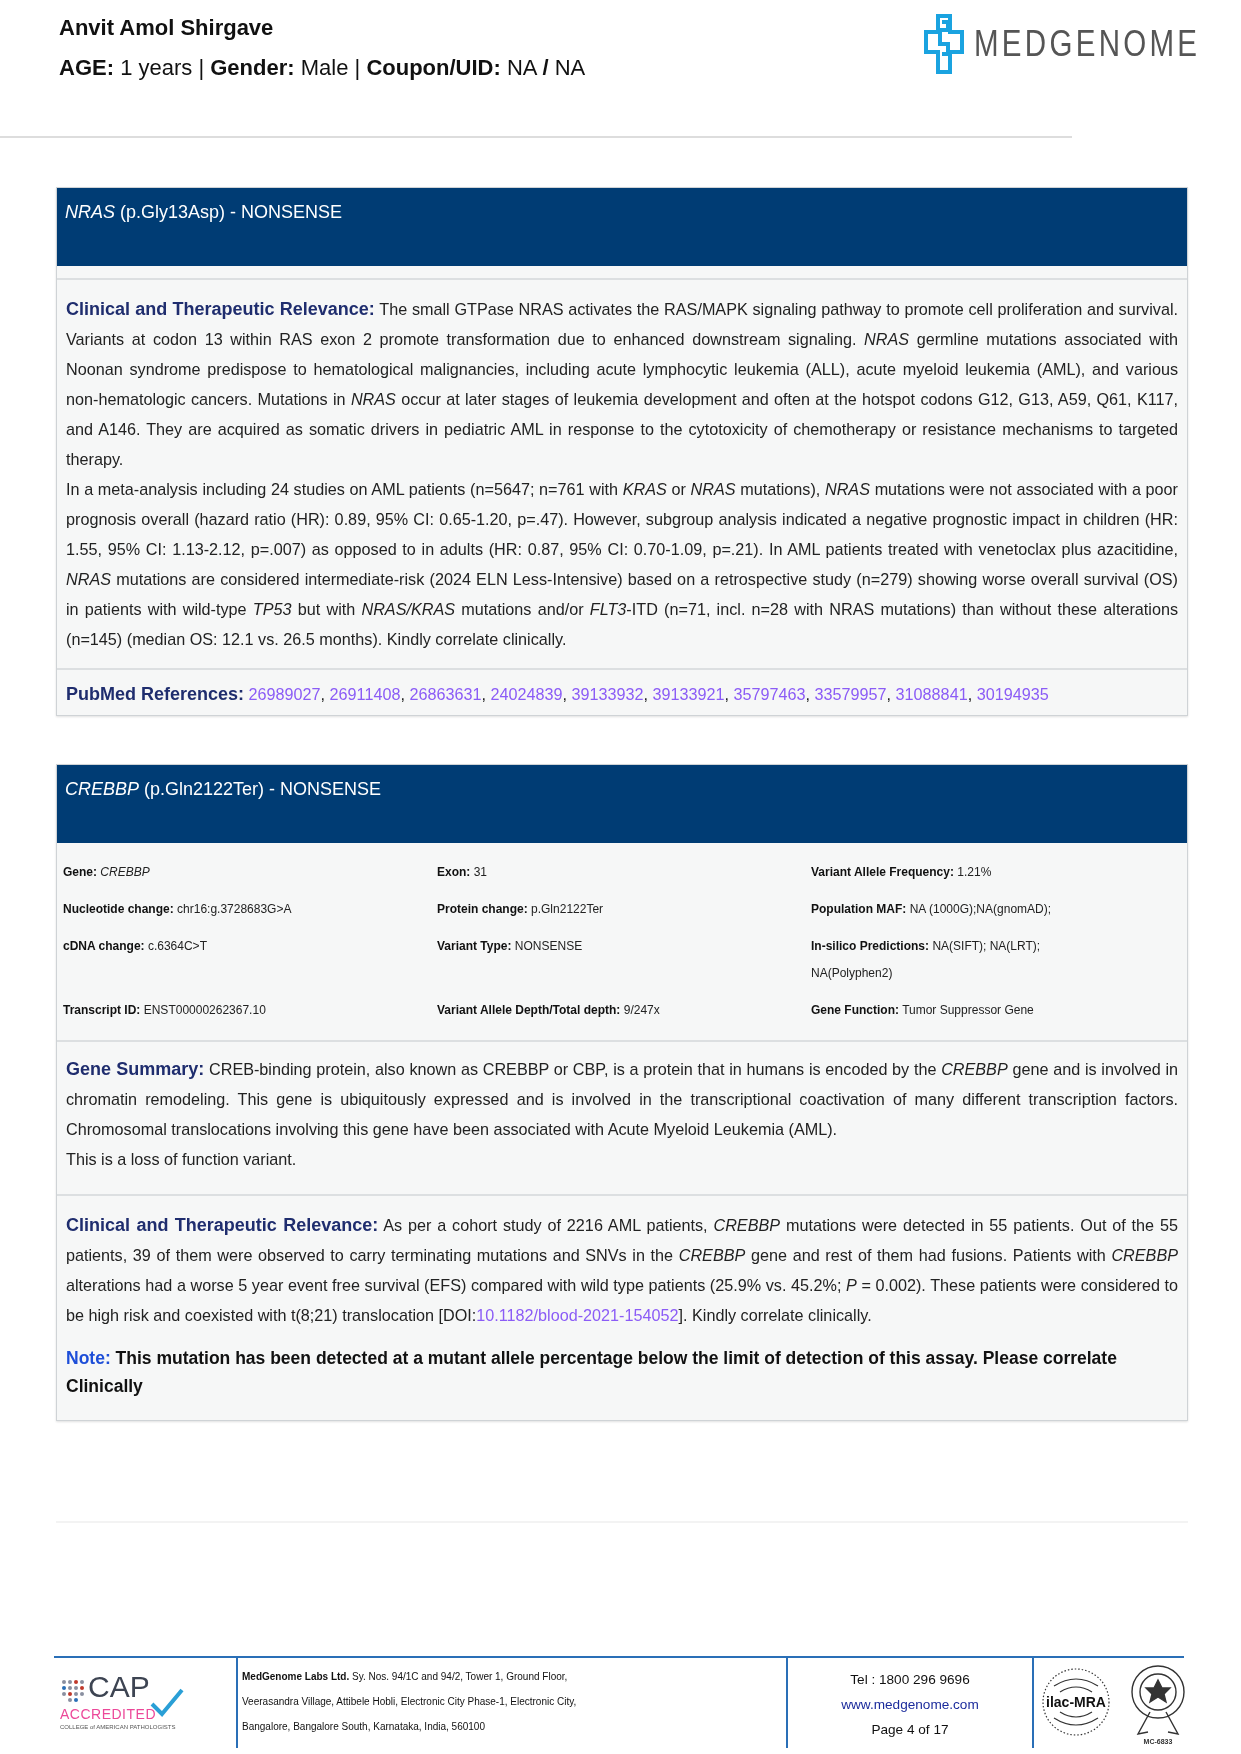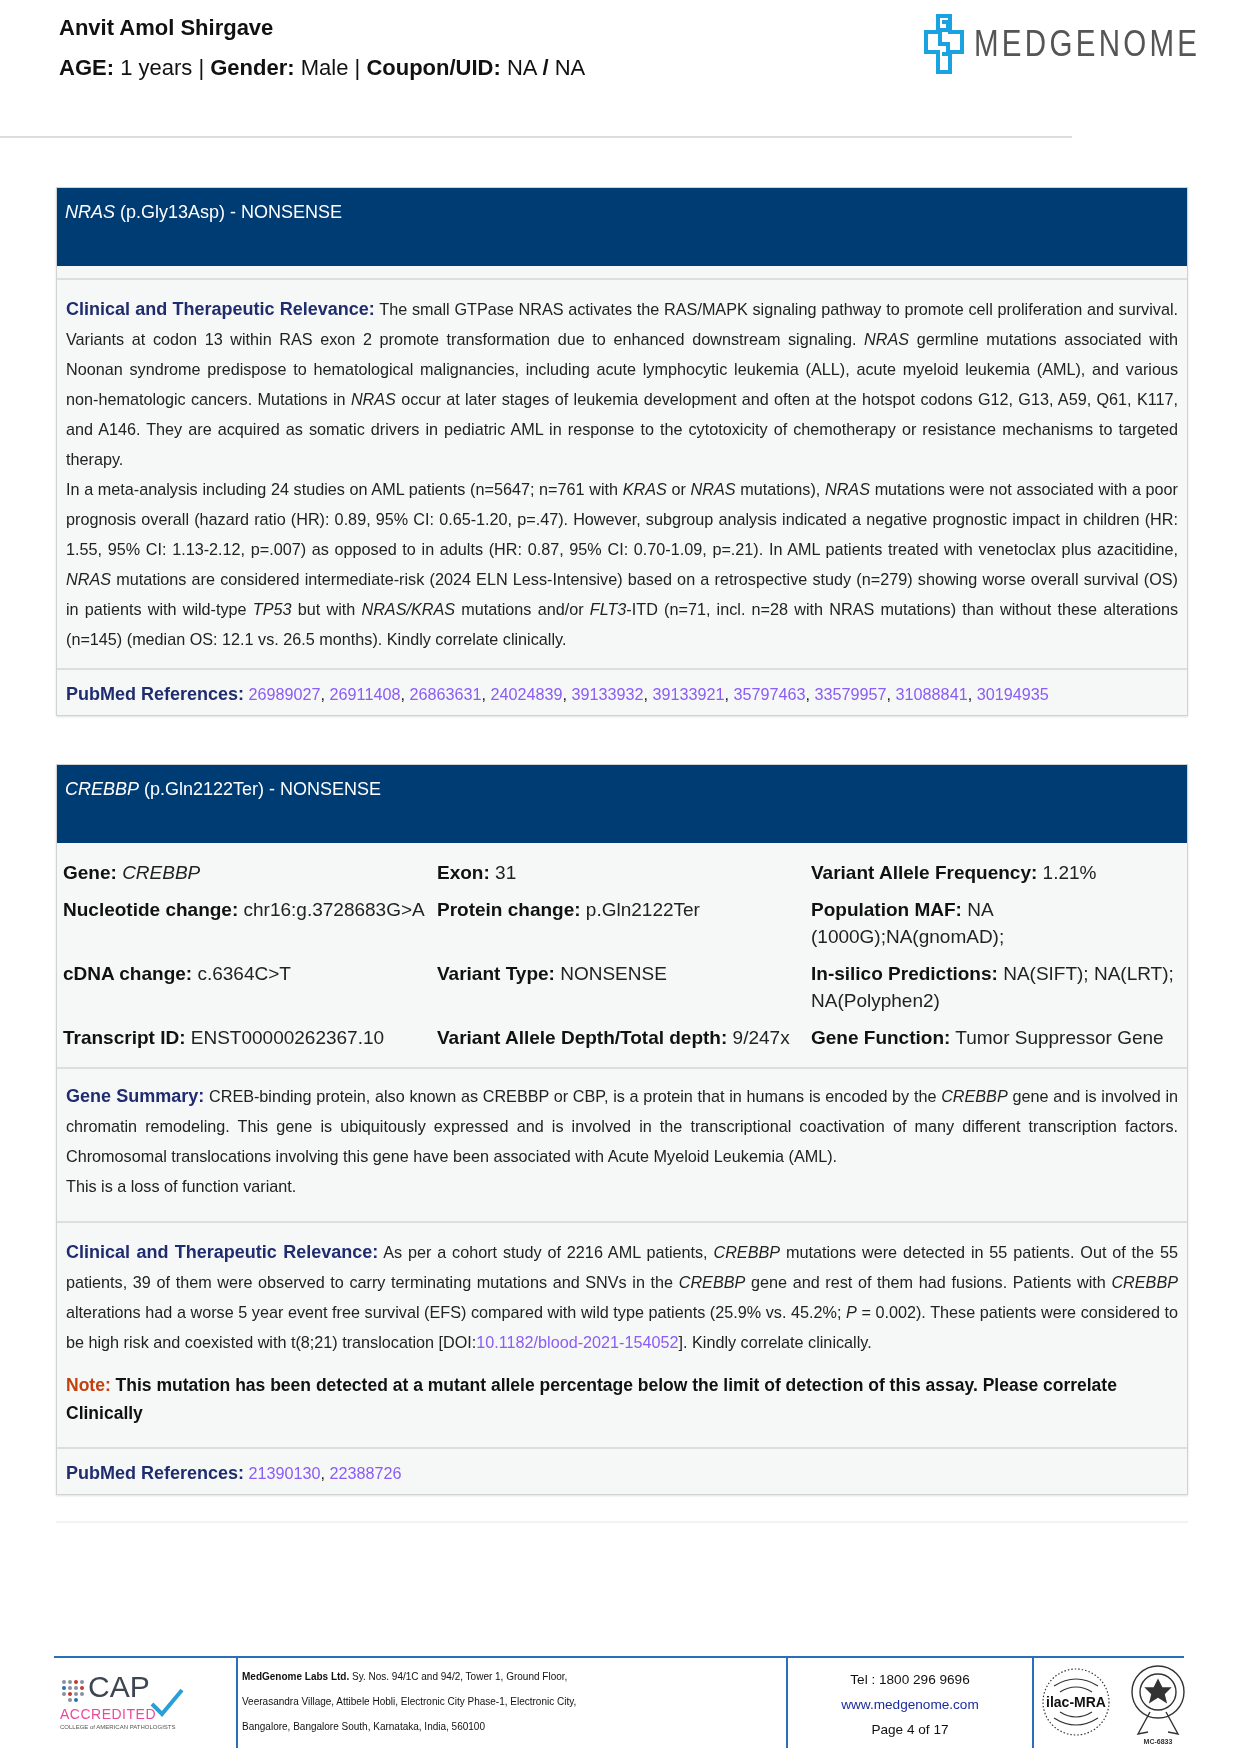--- a/index.html
+++ b/index.html
@@ -18,26 +18,26 @@
   .card-head i { font-style: italic; }
   .sec { border-top: 2px solid #dcdfe1; padding: 10px 9px 14px 9px; }
   .sec.first { border-top: 12px solid #f6f7f7; box-shadow: inset 0 2px 0 #dcdfe1; }
   .para { font-size: 16.2px; line-height: 30px; text-align: justify; color: #222; }
   .para i { font-style: italic; }
   .lbl { color: #1f2d6e; font-weight: bold; font-size: 18px; }
   .link { color: #8b5cf6; }
   .pubmed { padding: 14px 9px 10px 9px; font-size: 16.2px; }
 
   .grid { display: grid; grid-template-columns: 374px 374px 374px; padding: 12px 6px 10px 6px; row-gap: 0; }
-  .cell { font-size: 19px; line-height: 27px; padding: 4px 0 6px 0; }
+  .cell { font-size: 12px; line-height: 27px; padding: 4px 0 6px 0; }
   .cell b { font-weight: bold; color: #111; }
   .cell i { font-style: italic; }
 
   .note { font-size: 17.5px; font-weight: bold; color: #111; line-height: 28px; margin-top: 14px; }
-  .note .nlbl { color: #c2410c; }
+  .note .nlbl { color: #1d4ed8; }
 
   .divider { position: absolute; left: 56px; top: 1521px; width: 1132px; height: 2px; background: #f3f3f3; }
 
   .footer { position: absolute; left: 54px; top: 1656px; width: 1130px; height: 92px; border-top: 2px solid #2a6fb7; display: flex; }
   .f-cap { width: 184px; border-right: 2px solid #2a6fb7; position: relative; }
   .f-addr { width: 550px; border-right: 2px solid #2a6fb7; padding: 6px 0 0 4px; font-size: 10px; line-height: 25px; color: #111; }
   .f-addr b { font-weight: bold; }
   .f-contact { width: 246px; border-right: 2px solid #2a6fb7; text-align: center; padding-top: 9px; font-size: 13.6px; line-height: 25px; color: #111; }
   .f-contact .web { color: #1b2b9c; }
   .f-seals { flex: 1; position: relative; }
@@ -111,24 +111,20 @@
   <div class="sec" style="padding-top:12px; padding-bottom:20px;">
     <p class="para"><span class="lbl">Gene Summary:</span><span> CREB-binding protein, also known as CREBBP or CBP, is a protein that in humans is encoded by the </span><i>CREBBP</i><span> gene and is involved in chromatin remodeling. This gene is ubiquitously expressed and is involved in the transcriptional coactivation of many different transcription factors. Chromosomal translocations involving this gene have been associated with Acute Myeloid Leukemia (AML).</span></p>
     <p class="para">This is a loss of function variant.</p>
   </div>
 
   <div class="sec" style="padding-top:14px; padding-bottom:20px;">
     <p class="para"><span class="lbl">Clinical and Therapeutic Relevance:</span><span> As per a cohort study of 2216 AML patients, </span><i>CREBBP</i><span> mutations were detected in 55 patients. Out of the 55 patients, 39 of them were observed to carry terminating mutations and SNVs in the </span><i>CREBBP</i><span> gene and rest of them had fusions. Patients with </span><i>CREBBP</i><span> alterations had a worse 5 year event free survival (EFS) compared with wild type patients (25.9% vs. 45.2%; </span><i>P</i><span> = 0.002). These patients were considered to be high risk and coexisted with t(8;21) translocation [DOI:</span><a class="link">10.1182/blood-2021-154052</a><span>]. Kindly correlate clinically.</span></p>
     <p class="note"><span class="nlbl">Note:</span><span> This mutation has been detected at a mutant allele percentage below the limit of detection of this assay. Please correlate Clinically</span></p>
   </div>
 
-  <div class="sec pubmed">
-    <span class="lbl">PubMed References:</span>
-    <span id="pubmed-1"><a class="link">21390130</a><span>, </span><a class="link">22388726</a></span>
-  </div>
 </div>
 
 <div class="divider"></div>
 
 <div class="footer">
   <div class="f-cap">
     <svg style="position:absolute;left:6px;top:20px;" width="28" height="26" viewBox="0 0 28 26">
       <g fill="#8a8fa0">
         <circle cx="4" cy="4" r="2"></circle>
           <circle cx="10" cy="4" r="2"></circle>

